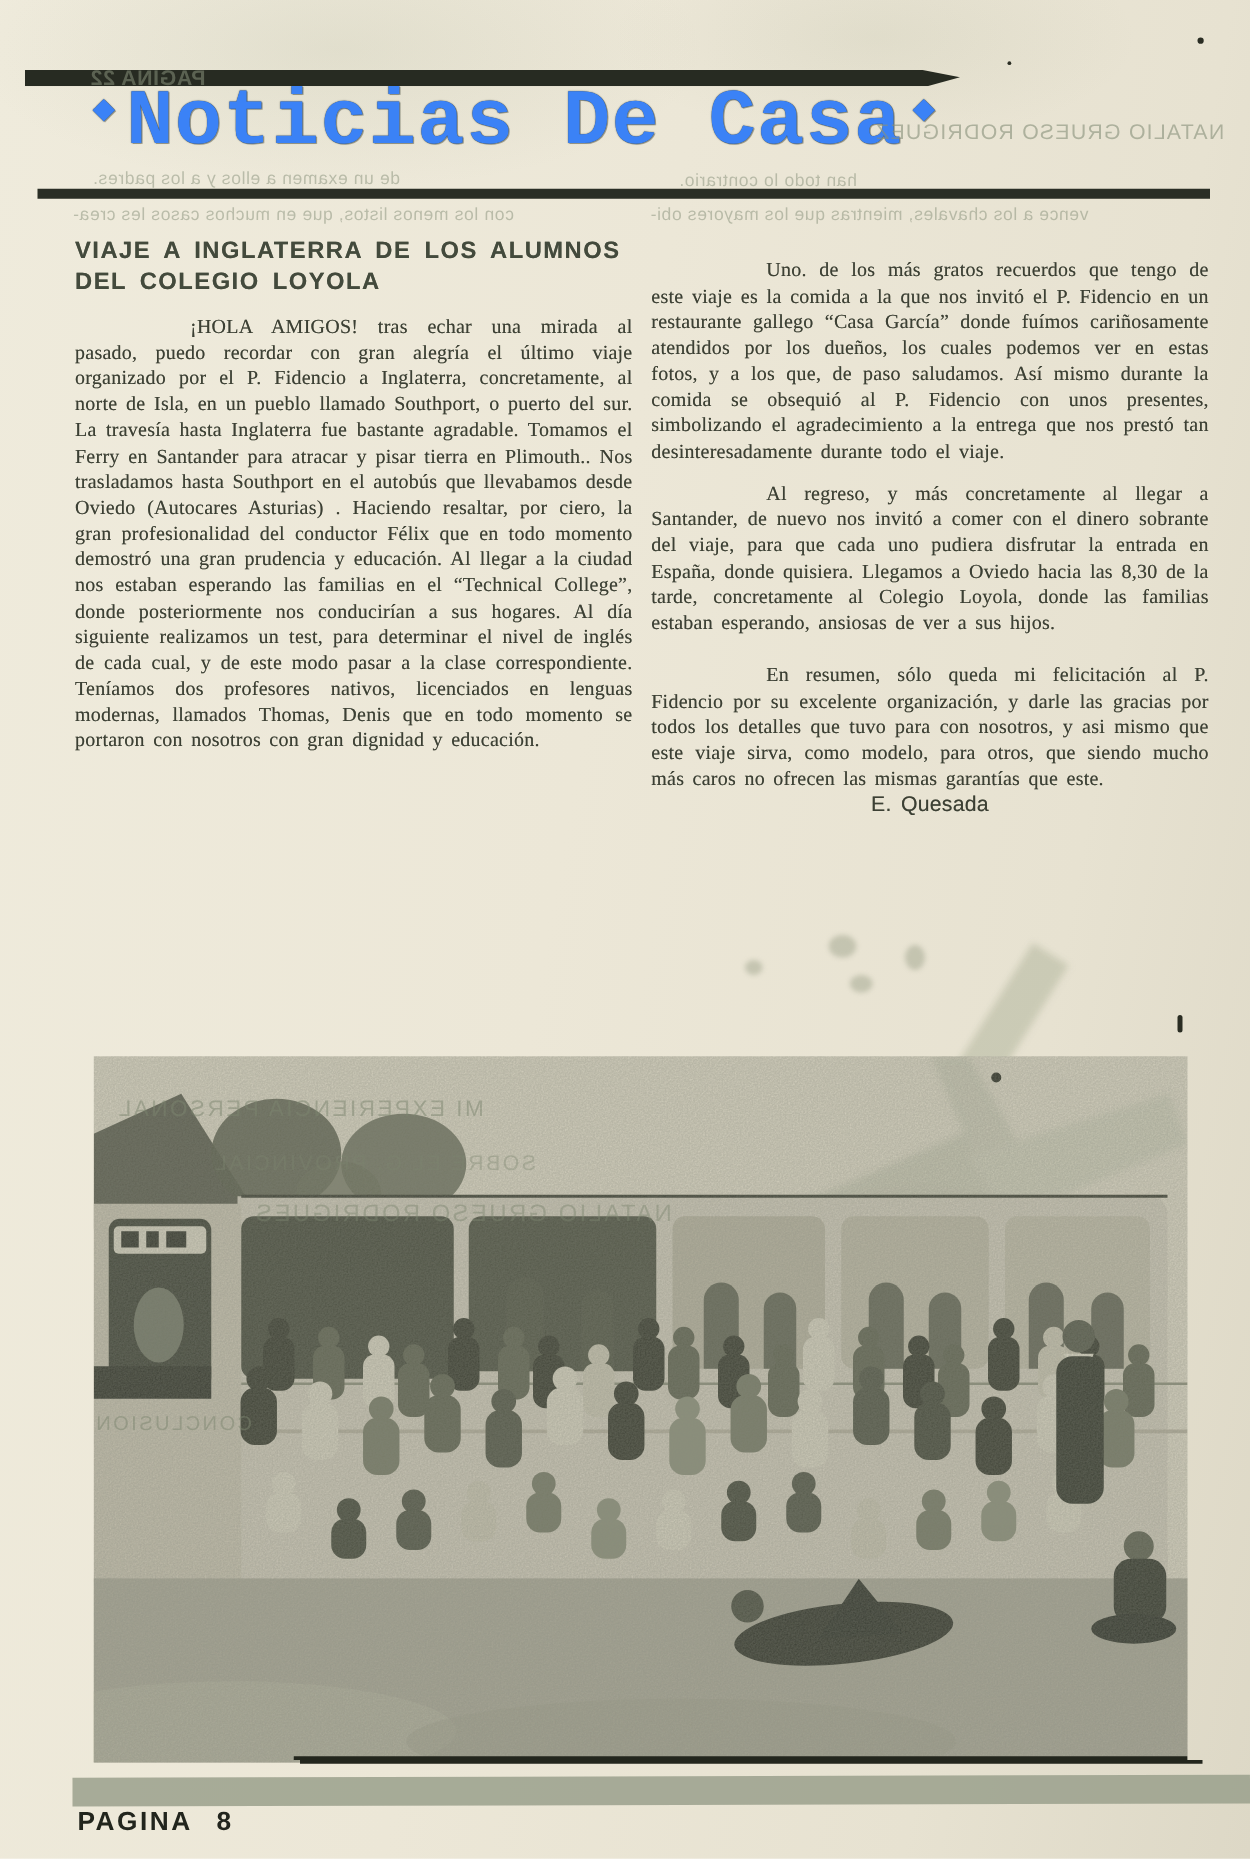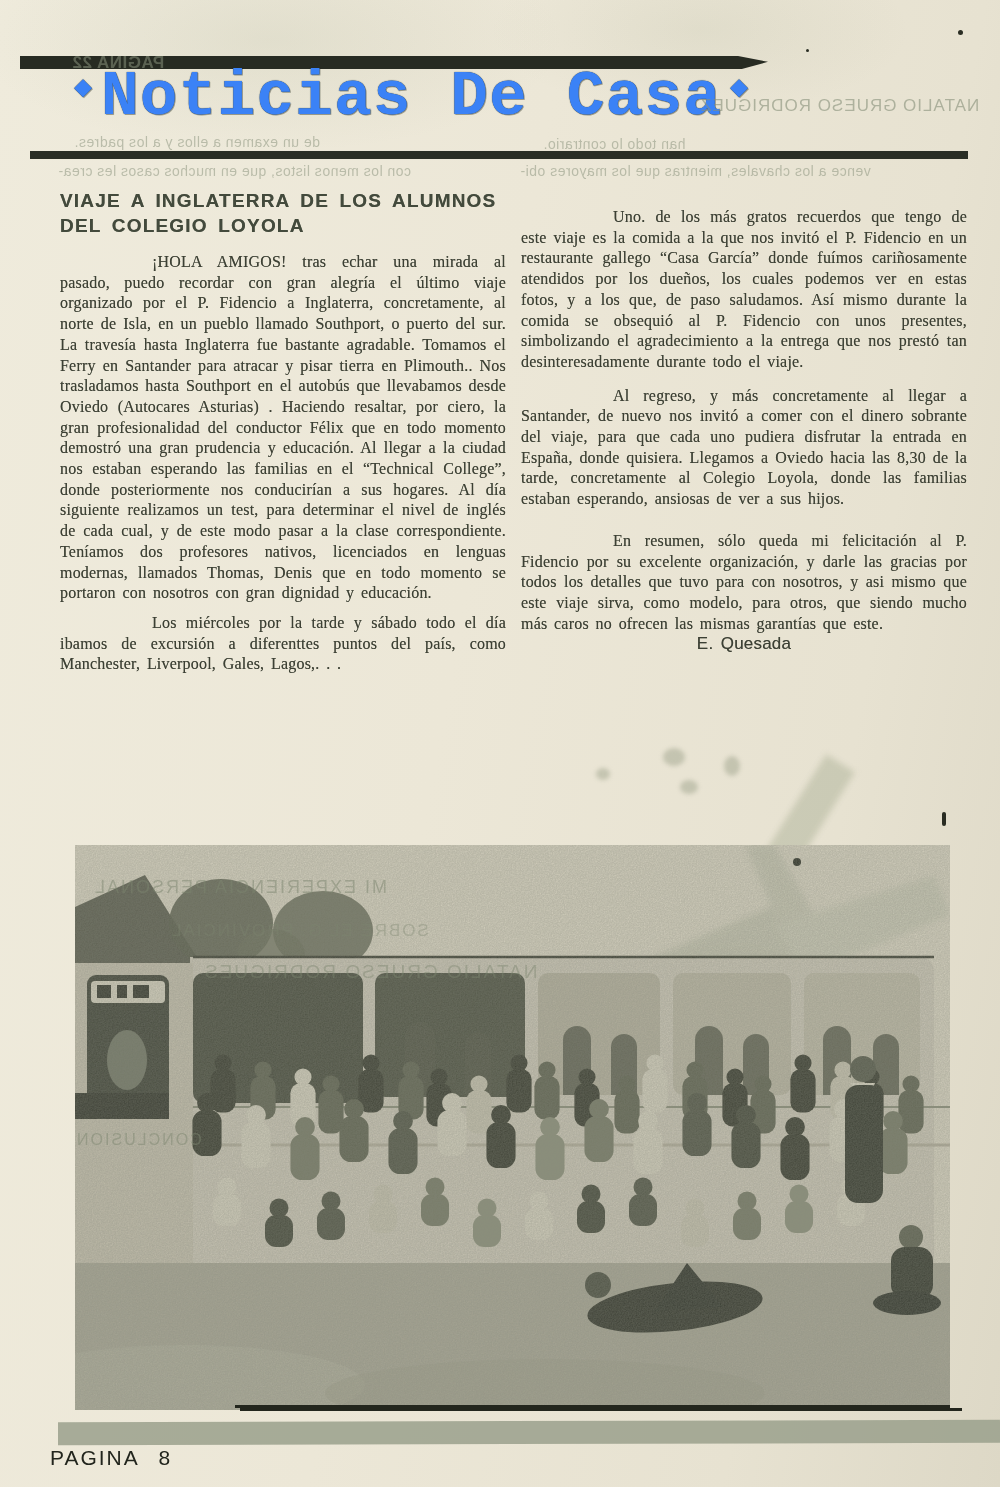--- a/index.html
+++ b/index.html
@@ -51,21 +51,21 @@
   
   figure.photo{position:absolute;left:75px;top:845px;width:875px;height:565px;margin:0;}
   figure.photo svg{display:block;}
   .photo-ghost{position:absolute;transform:scaleX(-1);color:#7d8670;white-space:nowrap;
     letter-spacing:2px;font-size:18px;filter:blur(.5px);}
 
   
   .photo-endline{position:absolute;left:240px;top:1408px;width:722px;height:3px;background:#23261d;}
   .graybar{position:absolute;left:58px;top:1421px;width:942px;height:23px;background:#9aa08c;opacity:.85;
     transform:rotate(-.15deg);}
-  .page-label{position:absolute;left:50px;top:1446px;font-size:21px;font-weight:400;
+  .page-label{position:absolute;left:62px;top:1446px;font-size:21px;font-weight:700;
     letter-spacing:2px;word-spacing:12px;color:#22251d;}
 </style>
 </head>
 <body>
 
 <div class="topbar"></div>
 <div class="ghost b" style="left:72px;top:53px;font-size:17px;">PAGINA 22</div>
 <div class="masthead"><span class="dot">◆</span><span>Noticias De Casa</span><span class="dot">◆</span></div>
 <div class="ghost" style="left:74px;top:134px;font-size:14px;opacity:.5;">de un examen a ellos y a los padres.</div>
 <div class="ghost" style="left:700px;top:96px;font-size:17px;letter-spacing:1px;opacity:.6;">NATALIO GRUESO RODRIGUEZ</div>
@@ -75,21 +75,20 @@
 <div class="ghost" style="left:58px;top:163px;font-size:14px;opacity:.5;">con los menos listos, que en muchos casos les crea-</div>
 <div class="speck" style="left:958px;top:30px;width:5px;height:5px;"></div>
 <div class="speck" style="left:806px;top:49px;width:3px;height:3px;"></div>
 
 <div class="col" id="col-left">
   <h2 class="headline">
     <span>VIAJE A INGLATERRA DE LOS ALUMNOS</span><br>
     <span>DEL COLEGIO LOYOLA</span>
   </h2>
   <p class="ind" id="lp1">¡HOLA AMIGOS! tras echar una mirada al pasado, puedo recordar con gran alegría el último viaje organizado por el P. Fidencio a Inglaterra, concretamente, al norte de Isla, en un pueblo llamado Southport, o puerto del sur. La travesía hasta Inglaterra fue bastante agradable. Tomamos el Ferry en Santander para atracar y pisar tierra en Plimouth.. Nos trasladamos hasta Southport en el autobús que llevabamos desde Oviedo (Autocares Asturias) . Haciendo resaltar, por ciero, la gran profesionalidad del conductor Félix que en todo momento demostró una gran prudencia y educación. Al llegar a la ciudad nos estaban esperando las familias en el “Technical College”, donde posteriormente nos conducirían a sus hogares. Al día siguiente realizamos un test, para determinar el nivel de inglés de cada cual, y de este modo pasar a la clase correspondiente. Teníamos dos profesores nativos, licenciados en lenguas modernas, llamados Thomas, Denis que en todo momento se portaron con nosotros con gran dignidad y educación.</p>
-  <p class="ind" id="lp2">Los miércoles por la tarde y sábado todo el día ibamos de excursión a diferenttes puntos del país, como Manchester, Liverpool, Gales, Lagos,. . .</p>
 </div>
 
 <div class="col" id="col-right">
   <p class="ind" id="rp1">Uno. de los más gratos recuerdos que tengo de este viaje es la comida a la que nos invitó el P. Fidencio en un restaurante gallego “Casa García” donde fuímos cariñosamente atendidos por los dueños, los cuales podemos ver en estas fotos, y a los que, de paso saludamos.  Así mismo durante la comida se obsequió al P. Fidencio con unos presentes, simbolizando el agradecimiento a la entrega que nos prestó tan desinteresadamente durante todo el viaje.</p>
   <p class="ind" id="rp2">Al regreso, y más concretamente al llegar a Santander, de nuevo nos invitó a comer con el dinero sobrante del viaje, para que cada uno pudiera disfrutar la entrada en España, donde quisiera. Llegamos a Oviedo hacia las 8,30 de la tarde, concretamente al Colegio Loyola, donde las familias estaban esperando, ansiosas de ver a sus hijos.</p>
   <p class="ind" id="rp3">En resumen, sólo queda mi felicitación al P. Fidencio por su excelente organización, y darle las gracias por todos los detalles que tuvo para con nosotros, y asi mismo que este viaje sirva, como modelo, para otros, que siendo mucho más caros no ofrecen las mismas garantías que este.</p>
   <p class="signature">E. Quesada</p>
 </div>
 
 <div class="smudge" style="left:663px;top:748px;width:22px;height:18px;"></div>

